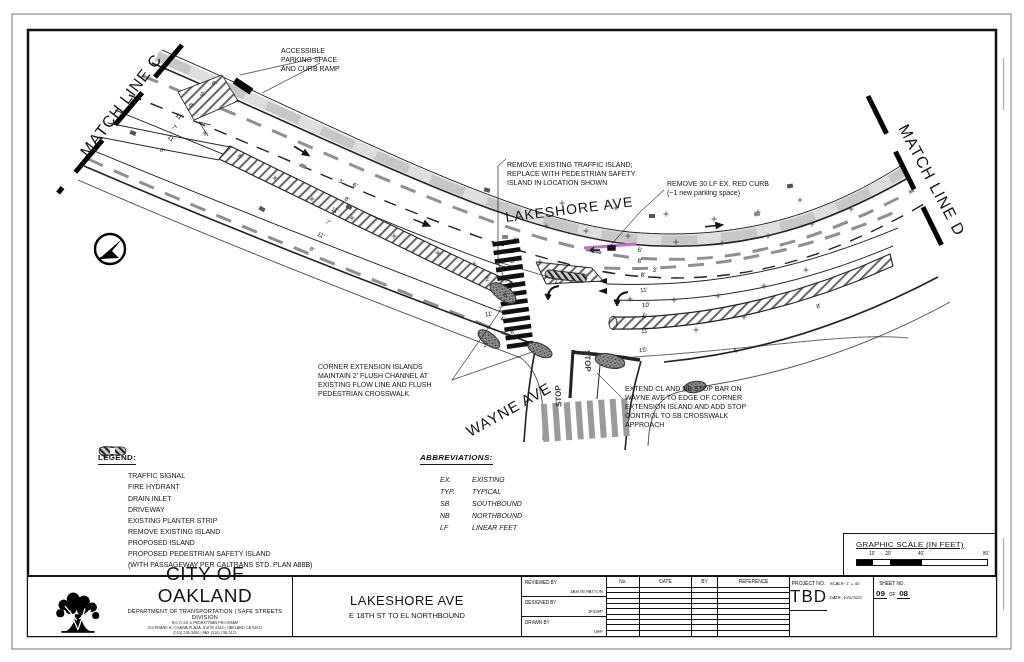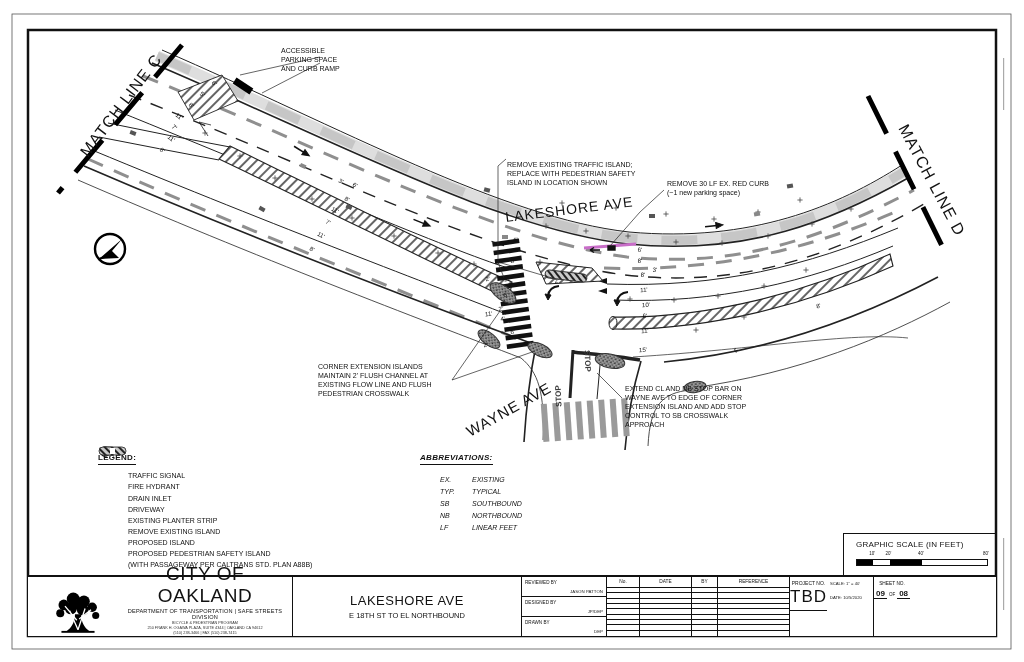--- a/index.html
+++ b/index.html
@@ -16,21 +16,21 @@
              display:inline-block;padding-bottom:2px;letter-spacing:.3px;}
   .legend{position:absolute;left:98px;top:446px;width:300px;}
   .lg-row{display:flex;align-items:center;height:11.2px;margin-top:0;}
   .lg-ic{width:30px;display:flex;justify-content:center;flex:0 0 30px;}
   .lg-lb{font-size:7px;white-space:pre-line;line-height:1.55;}
   .abbr{position:absolute;left:420px;top:446px;width:200px;font-style:italic;}
   .ab-row{display:flex;height:12.2px;align-items:center;}
   .ab-a{width:32px;margin-left:20px;font-size:7px;}
   .ab-t{font-size:7px;}
   .gscale{position:absolute;left:843px;top:533px;width:153px;height:42px;
-          border-left:1.5px solid #111;border-top:1.5px solid #111;box-sizing:border-box;}
+          border-left:1.5px solid #111;border-top:1.5px solid #111;box-sizing:border-box;text-decoration:underline;}
   .gs-title{font-size:8px;margin:6px 0 0 12px;letter-spacing:.2px;}
   .gs-bar{position:absolute;left:12px;top:25px;width:130px;height:5px;border:1px solid #111;display:flex;}
   .gs-seg{height:100%;}
   .gs-tick{position:absolute;top:17px;font-size:4.5px;transform:translateX(-50%);}
   .tblock{position:absolute;left:28px;top:575px;width:968px;height:61px;box-sizing:border-box;
           border-top:2.5px solid #111;display:flex;background:#fff;}
   .tb-cell{box-sizing:border-box;border-right:1.5px solid #111;position:relative;height:100%;}
   .tb-logo{width:265px;display:flex;align-items:flex-end;}
   .tb-agency{margin-left:14px;text-align:center;flex:1;}
   .ag-name{font-size:19px;letter-spacing:.5px;}

